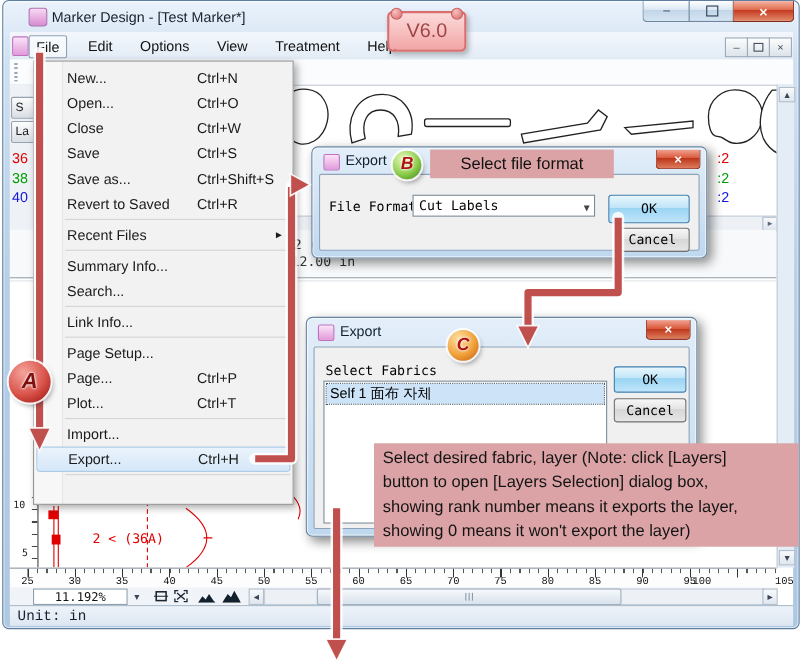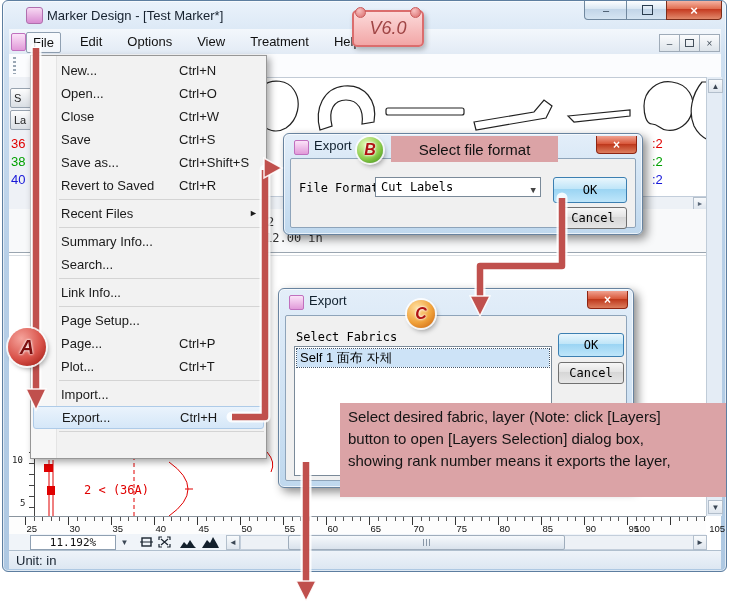--- a/index.html
+++ b/index.html
@@ -55,35 +55,35 @@
   .marker-area{left:9px;top:256px;width:697px;height:260px;background:#fff;}
   .vruler{left:9px;top:452px;width:25px;height:64px;border-right:1px solid #444;
     background:repeating-linear-gradient(180deg,#444 0 1px,transparent 1px 11px) right/5px 100% no-repeat;}
   .vruler span{position:absolute;font-family:"DejaVu Sans Mono",monospace;font-size:9px;color:#222;}
   .piece-label{left:84px;top:483px;font-family:"DejaVu Sans Mono",monospace;font-size:12px;color:#e00000;}
   
   .ruler{left:9px;top:516px;width:697px;height:18px;background:#fdfdfd;border-top:1px solid #8a949e;border-bottom:1px solid #aab4be;
     background-image:repeating-linear-gradient(90deg,#333 0 1px,transparent 1px 43px),
                      repeating-linear-gradient(90deg,#555 0 1px,transparent 1px 8.6px);
     background-size:100% 8px,100% 4px;background-repeat:no-repeat;background-position:16px 0,16px 0;}
-  .ruler span{position:absolute;top:6px;width:24px;text-align:right;
-    font-family:Liberation Sans, sans-serif;font-size:9.5px;color:#111;}
+  .ruler span{position:absolute;top:6px;width:24px;text-align:center;
+    font-family:Liberation Mono, monospace;font-size:9.5px;color:#111;}
   
   .bottom-bar{left:9px;top:534px;width:697px;height:16px;background:#f0f4f9;}
   .zoom-box{left:30px;top:535px;width:84px;height:13px;background:#fff;border:1px solid #8fa0b2;
     font-family:"DejaVu Sans Mono",monospace;font-size:11px;color:#111;text-align:center;line-height:13px;}
   .flat-btn{display:flex;align-items:center;justify-content:center;color:#3a4654;font-size:8px;}
   .hscroll-track{left:240px;top:535px;width:453px;height:13px;background:#edf1f6;border:1px solid #c3cedb;}
   .hscroll-thumb{left:288px;top:535px;width:275px;height:13px;border:1px solid #9fadbc;border-radius:2px;
     background:linear-gradient(#f6f9fc,#d9e2ec);display:flex;align-items:center;justify-content:center;
     gap:2px;}
   .hscroll-thumb i{width:1px;height:7px;background:#8a98a8;}
   .arrow-btn{width:12px;height:13px;}
   .statusbar{left:9px;top:550px;width:712px;height:18px;border-top:1px solid #b0bfce;
-    background:linear-gradient(#eef3f9,#dde7f2);font-size:13px;color:#16212e;}
+    background:linear-gradient(#eef3f9,#dde7f2);font-size:13px;color:#16212e;font-family:Liberation Mono, monospace;}
   .statusbar span{position:absolute;left:7px;top:2px;}
   .vscroll{left:706px;top:77px;width:15px;height:439px;background:#e4ecf5;border-left:1px solid #c0ccd8;}
   .vscroll .up{position:absolute;left:1px;top:2px;width:13px;height:12px;}
   .vscroll .down{position:absolute;left:1px;bottom:2px;width:13px;height:12px;}
   
   .file-menu{left:30px;top:55px;width:237px;height:404px;z-index:30;background:#f2f2f2;
     border:1px solid #979797;box-shadow:3px 3px 7px rgba(0,0,0,.35);padding:3px 0;box-sizing:border-box;
     background-image:linear-gradient(90deg,#f7f7f7 0 25px,#e4e4e4 25px 26px,#f2f2f2 26px);}
   .mi{position:relative;height:23px;line-height:23px;padding-left:30px;font-size:13px;color:#1a1a1a;}
   .mi .sc{position:absolute;left:148px;top:0;}
@@ -126,21 +126,21 @@
     background:radial-gradient(circle at 35% 28%,#f5a39b,#d9534a 55%,#9e1710 95%);
     text-shadow:0 0 2px #fff,0 0 3px #fff;}
   .badge-b{left:357px;top:137px;width:26px;height:26px;font-size:16px;color:#b01212;
     background:radial-gradient(circle at 35% 28%,#e3f7b4,#8fce4e 55%,#3e8d14 95%);
     text-shadow:0 0 2px #fff,0 0 3px #fff;z-index:66;}
   .badge-c{left:407px;top:300px;width:28px;height:28px;font-size:16px;color:#b01212;
     background:radial-gradient(circle at 35% 28%,#ffdf9e,#f0a13a 55%,#cb6410 95%);
     text-shadow:0 0 2px #fff,0 0 3px #fff;z-index:66;}
   .v6{left:352px;top:10px;width:68px;height:33px;z-index:70;border:2px solid #db6d6d;border-radius:5px;
     background:linear-gradient(180deg,#fcdada,#f2a6a6);box-shadow:2px 3px 5px rgba(0,0,0,.25);
-    display:flex;align-items:center;justify-content:center;font-size:18px;color:#a04545;font-style:italic;}
+    display:flex;align-items:center;justify-content:center;font-size:18px;color:#a04545;}
   .v6 .curl{position:absolute;top:-5px;width:9px;height:9px;border-radius:50%;
     background:radial-gradient(circle at 35% 30%,#f8c0c0,#d96a6a);border:1px solid #c95b5b;}
   .note{left:340px;top:403px;width:386px;height:94px;z-index:45;padding:3px 8px;box-sizing:border-box;
     font-size:15px;line-height:22px;color:#141414;}
   .note .u{}
   .sff{position:absolute;left:107px;top:2px;width:167px;height:26px;z-index:2;
     display:flex;align-items:center;justify-content:center;font-size:15px;}
   #arrows{left:0;top:0;width:730px;height:607px;z-index:60;pointer-events:none;}
 </style>
 </head>
@@ -371,20 +371,21 @@
       <div class="cancel-btn" style="left:272px;top:46px;width:64px;height:20px;">
           <span>Cancel</span>
         </div>
     </div>
   </div>
 
   <div class="abs note pink">
     <div><span>Select desired fabric, layer </span><span class="u">(Note: click [Layers]</span></div>
     <div class="u">button to open [Layers Selection] dialog box,</div>
     <div class="u">showing rank number means it exports the layer,</div>
+    <div class="u">showing 0 means it won't export the layer)</div>
   </div>
 
   <svg id="arrows" class="abs">
     <g fill="none" stroke="#ffffff" stroke-opacity="0.85" stroke-width="11" stroke-linejoin="round" stroke-linecap="round">
       <path d="M36,48 L36,390"></path>
       <path d="M232,417 L265,417 L265,170"></path>
       <path d="M562,198 L562,266 L480,266 L480,298"></path>
       <path d="M306,462 L306,582"></path>
     </g>
     <g fill="none" stroke="#c0504d" stroke-width="6.5" stroke-linejoin="round" stroke-linecap="butt">

